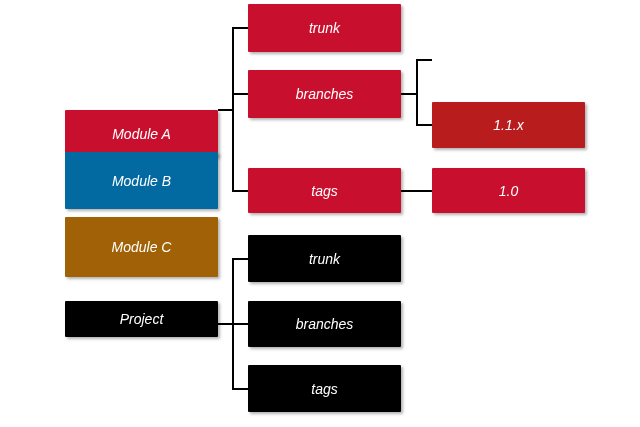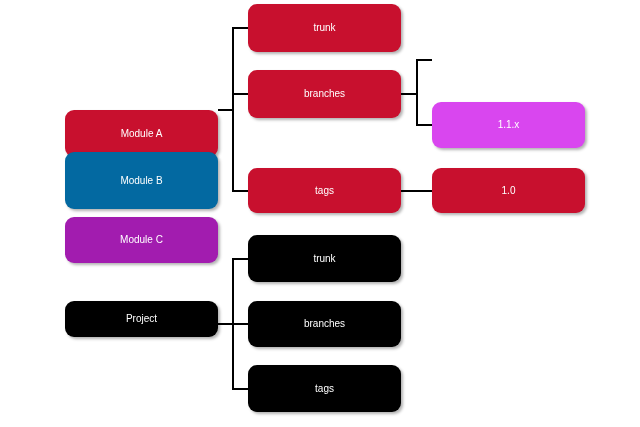--- a/index.html
+++ b/index.html
@@ -14,43 +14,44 @@
     background: #ffffff;
     overflow: hidden;
     font-family: "Liberation Sans", sans-serif;
   }
   .node {
     position: absolute;
     display: flex;
     align-items: center;
     justify-content: center;
     box-sizing: border-box;
-    font-size: 10px;
+    font-size: 14px;
     line-height: 1;
     box-shadow: 2px 2px 3px rgba(0,0,0,0.30);
-    border-radius: 9px;
+    border-radius: 1px;
+    font-style: italic;
   }
   .node .label {
     white-space: nowrap;
   }
   .seg {
     position: absolute;
   }
 </style>
 </head>
 <body>
 
 <div class="stage" style="background: rgb(255, 255, 255);">
     <div class="node red" style="left: 65px; top: 86px; width: 153px; height: 47px; background: rgb(200, 16, 46); color: rgb(255, 255, 255); margin-top: 24px;">
       <span class="label">Module A</span>
     </div>
     <div class="node black" style="left: 65px; top: 152px; width: 153px; height: 57px; background: #0369a1; color: rgb(255, 255, 255);">
       <span class="label">Module B</span>
     </div>
-    <div class="node black" style="left: 65px; top: 217px; width: 153px; height: 46px; background: #a21caf; color: rgb(255, 255, 255); align-items: center;">
+    <div class="node black" style="left: 65px; top: 217px; width: 153px; height: 60px; background: #a16207; color: rgb(255, 255, 255); align-items: center;">
       <span class="label">Module C</span>
     </div>
     <div class="node black" style="left: 65px; top: 301px; width: 153px; height: 36px; background: rgb(0, 0, 0); color: rgb(255, 255, 255); align-items: center;">
       <span class="label">Project</span>
     </div>
     <div class="node red" style="left: 248px; top: 4px; width: 153px; height: 48px; background: rgb(200, 16, 46); color: rgb(255, 255, 255);">
       <span class="label">trunk</span>
     </div>
     <div class="node red" style="left: 248px; top: 70px; width: 153px; height: 48px; background: rgb(200, 16, 46); color: rgb(255, 255, 255);">
       <span class="label">branches</span>
@@ -60,21 +61,21 @@
     </div>
     <div class="node black" style="left: 248px; top: 235px; width: 153px; height: 47px; background: rgb(0, 0, 0); color: rgb(255, 255, 255);">
       <span class="label">trunk</span>
     </div>
     <div class="node black" style="left: 248px; top: 301px; width: 153px; height: 46px; background: rgb(0, 0, 0); color: rgb(255, 255, 255);">
       <span class="label">branches</span>
     </div>
     <div class="node black" style="left: 248px; top: 365px; width: 153px; height: 47px; background: rgb(0, 0, 0); color: rgb(255, 255, 255);">
       <span class="label">tags</span>
     </div>
-    <div class="node red" style="left: 432px; top: 102px; width: 153px; height: 46px; background: #d946ef; color: rgb(255, 255, 255);">
+    <div class="node red" style="left: 432px; top: 102px; width: 153px; height: 46px; background: #b91c1c; color: rgb(255, 255, 255);">
       <span class="label">1.1.x</span>
     </div>
     <div class="node red" style="left: 432px; top: 168px; width: 153px; height: 45px; background: rgb(200, 16, 46); color: rgb(255, 255, 255); justify-content: center;">
       <span class="label">1.0</span>
     </div>
     <div class="seg" style="left: 218px; top: 109px; width: 16px; height: 2px; background: rgb(0, 0, 0);"></div>
     <div class="seg" style="left: 232px; top: 27px; width: 2px; height: 165px; background: rgb(0, 0, 0);"></div>
     <div class="seg" style="left: 232px; top: 27px; width: 16px; height: 2px; background: rgb(0, 0, 0);"></div>
     <div class="seg" style="left: 232px; top: 93px; width: 16px; height: 2px; background: rgb(0, 0, 0);"></div>
     <div class="seg" style="left: 232px; top: 190px; width: 16px; height: 2px; background: rgb(0, 0, 0);"></div>

